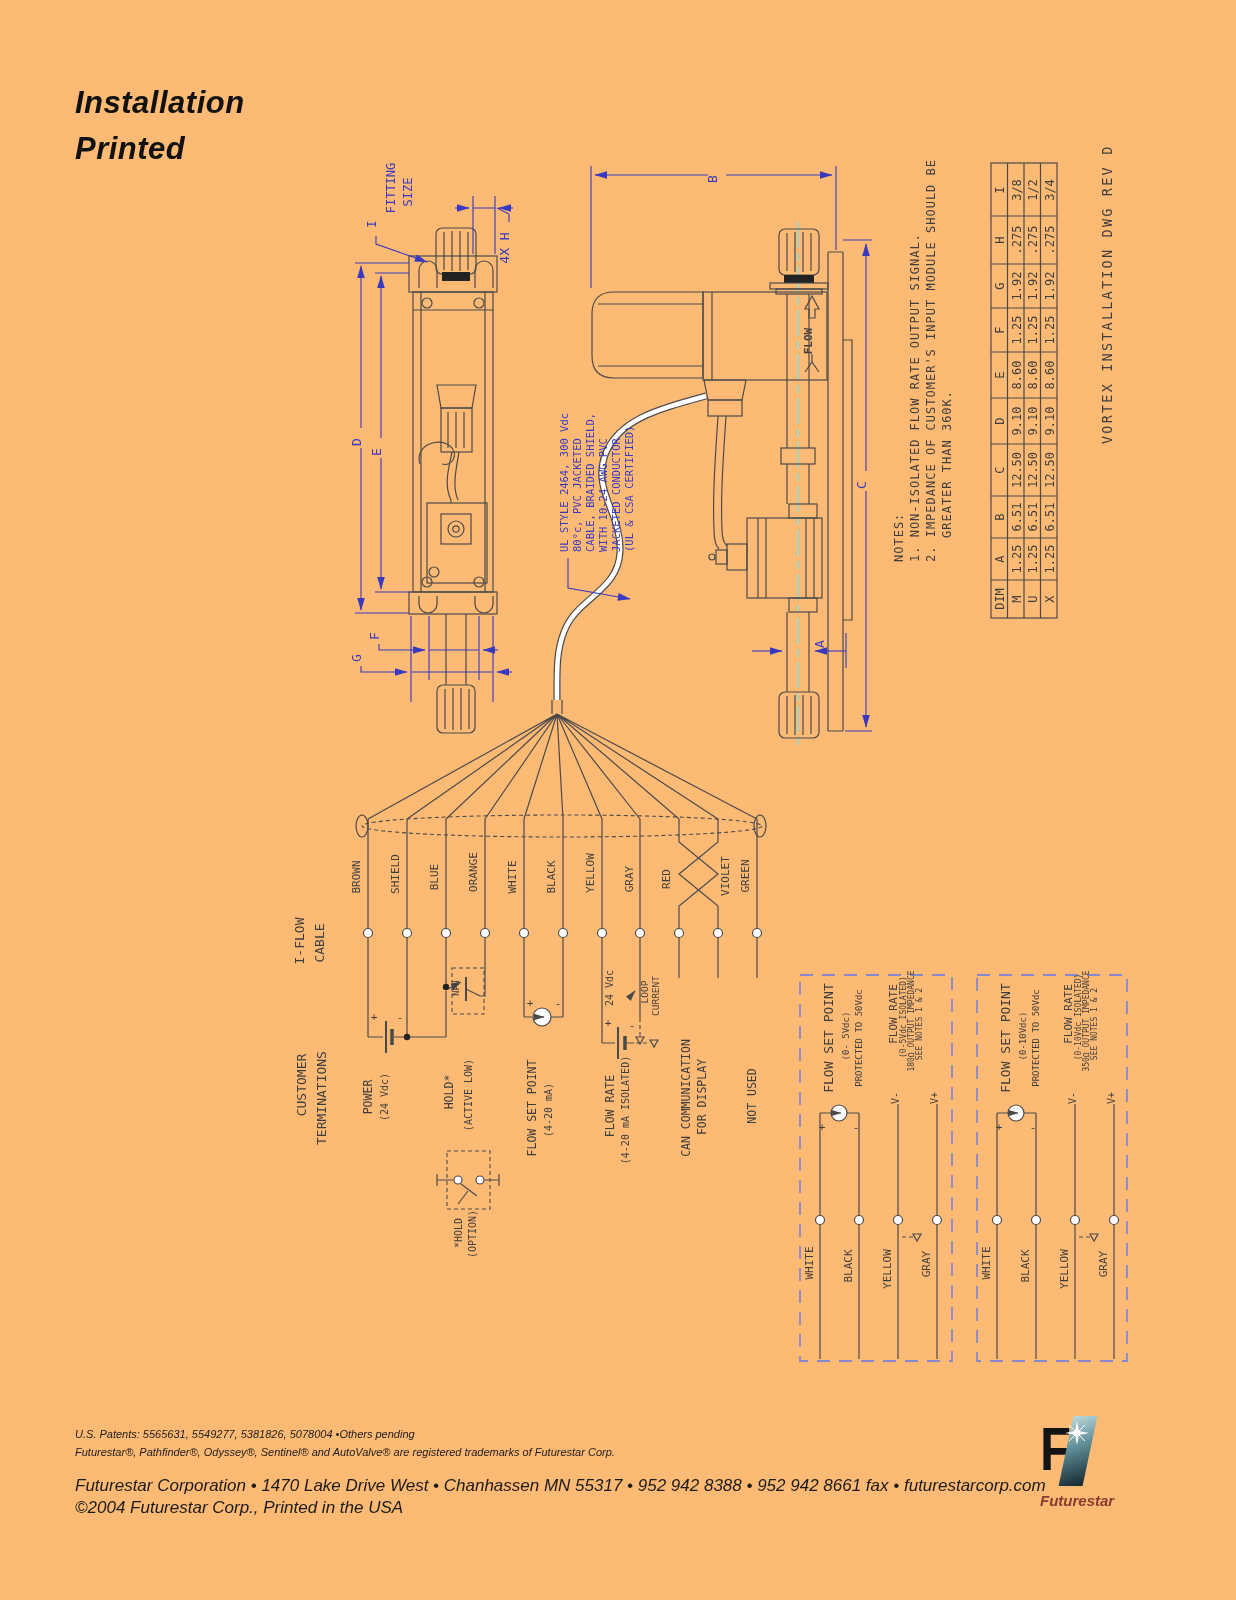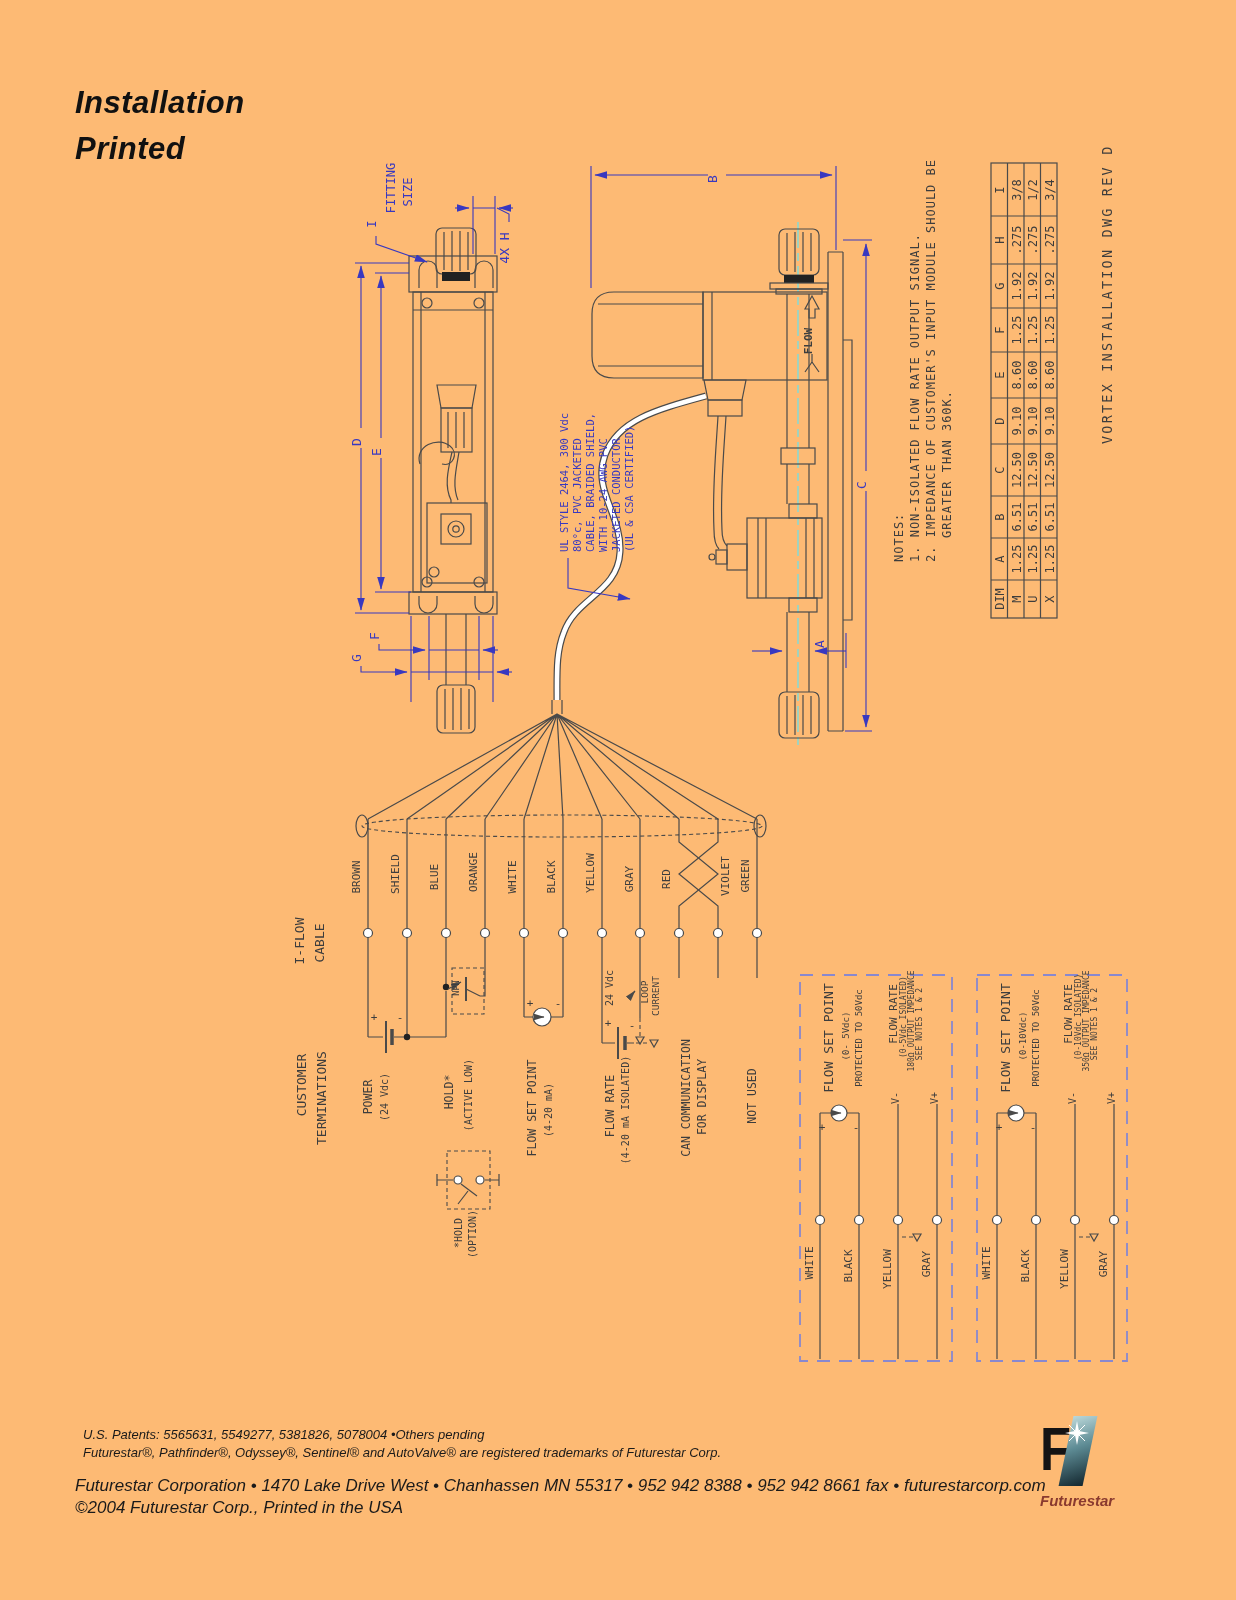--- a/index.html
+++ b/index.html
@@ -13,21 +13,21 @@
   .cy{stroke:#7adede;stroke-width:1.4;fill:none;stroke-dasharray:26 5 8 5;}
   .pd{stroke:#8888cf;stroke-width:1.8;fill:none;stroke-dasharray:13 9;}
   .gd{stroke:#4a4a4a;stroke-width:1.1;fill:none;stroke-dasharray:4 3;}
   .gt{fill:#3d3d3d;}
   .bt{fill:#3838c0;}
   .dk{fill:#222;}
   .wh{fill:#fff;}
   .title{position:absolute;left:75px;top:80px;color:#111;font-weight:bold;font-style:italic;
          font-size:31px;line-height:46px;letter-spacing:.5px;}
   .footer{position:absolute;left:75px;top:1426px;color:#1a1a1a;font-style:italic;}
-  .footer .small{font-size:13px;line-height:17.5px;margin-left:8px;}
+  .footer .small{font-size:11px;line-height:17.5px;}
   .footer .big{font-size:17px;margin-top:14px;line-height:22px;}
   .logo{position:absolute;left:1040px;top:1416px;width:110px;}
   .logo-row{position:relative;height:74px;}
   .logo-f{position:absolute;left:0;top:2px;font-size:62px;font-weight:900;color:#141414;
           font-family:"Liberation Sans",sans-serif;line-height:62px;transform:scaleX(.82);transform-origin:left;}
   .logo-par{position:absolute;left:26px;top:0;width:24px;height:70px;transform:skewX(-12deg);
             background:linear-gradient(160deg,#bcd8da 0%,#5d8b94 45%,#13272f 100%);}
   .logo-star{position:absolute;left:24px;top:4px;}
   .logo-brand{font-size:15px;font-weight:bold;font-style:italic;color:#8a3a2f;margin-top:2px;}
 </style>

